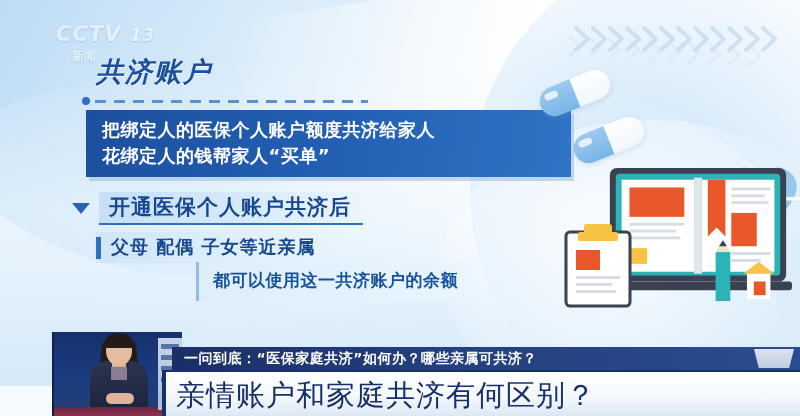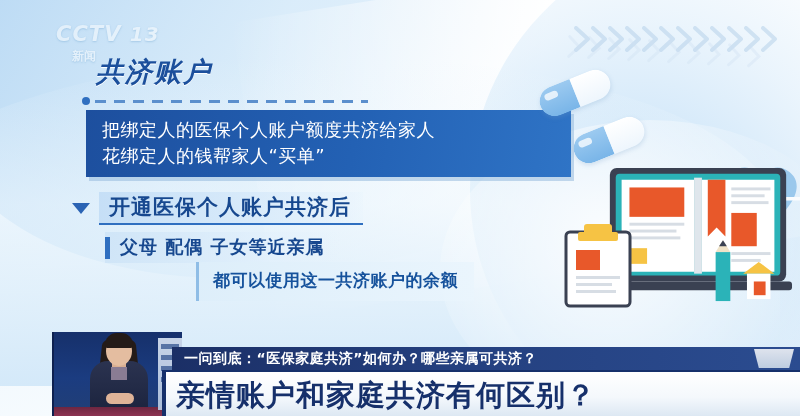--- a/index.html
+++ b/index.html
@@ -28,51 +28,51 @@
   
   .chev{position:absolute;pointer-events:none;opacity:.55;}
   .chev-top{top:22px;left:572px;}
   .chev-bot{top:38px;left:565px;transform:rotate(3deg);opacity:.35;}
 
   
   #cctv{position:absolute;left:56px;top:24px;width:120px;height:52px;opacity:.5;}
   #cctv .lg{font-family:"DejaVu Sans",sans-serif;font-style:italic;font-weight:700;
       font-size:21px;letter-spacing:1px;color:#ffffff;
       text-shadow:0 0 1px #9bc4e6,0 1px 2px rgba(120,170,210,.9);line-height:1;}
-  #cctv .lg .num{font-size:20px;}
+  #cctv .lg .num{font-size:17px;}
   #cctv .sub{margin-top:3px;margin-left:16px;font-size:12px;font-weight:700;color:#ffffff;
       text-shadow:0 0 1px #9bc4e6,0 1px 2px rgba(120,170,210,.9);font-family:Liberation Serif, serif;}
 
   
   #title{position:absolute;left:96px;top:58px;font-size:27px;font-weight:700;
       color:#1b4f9c;letter-spacing:2px;line-height:1;
       text-shadow:0 1px 0 rgba(255,255,255,.9);font-style:italic;}
 
   #dotline{position:absolute;left:82px;top:97px;width:286px;height:8px;display:flex;align-items:center;}
   #dotline .dot{width:8px;height:8px;border-radius:50%;background:#2f6fc0;flex:0 0 auto;}
   #dotline .dash{flex:1;margin-left:5px;height:3px;
       background:repeating-linear-gradient(90deg,#5b8fcd 0 11px,rgba(0,0,0,0) 11px 19px);}
 
   
   #box1{position:absolute;left:86px;top:110px;width:455px;padding:7px 14px 9px 16px;
       background:linear-gradient(100deg,#1d4f9e 0%,#2361b4 55%,#2f74c6 100%);
       box-shadow:3px 4px 0 rgba(150,185,220,.55);}
-  #box1 .ln{color:#ffffff;font-size:18px;font-weight:400;line-height:1.42;letter-spacing:.5px;
+  #box1 .ln{color:#ffffff;font-size:18px;font-weight:700;line-height:1.42;letter-spacing:.5px;
       white-space:nowrap;}
 
   
   #sec2{position:absolute;left:72px;top:192px;display:flex;align-items:center;}
   #sec2 .tri{width:0;height:0;border-left:9px solid transparent;border-right:9px solid transparent;
       border-top:11px solid #2a63b4;margin-right:9px;}
   #sec2 .hd{position:relative;font-size:21px;font-weight:700;color:#17488f;letter-spacing:1px;
       background:linear-gradient(90deg,rgba(196,222,246,.95) 0%,rgba(214,233,250,.8) 60%,rgba(230,243,253,.25) 100%);
       padding:2px 12px 3px 10px;border-bottom:2px solid #2f6fc0;line-height:1.25;}
 
   
-  #rel{position:absolute;left:105px;top:232px;display:flex;align-items:flex-end;
+  #rel{position:absolute;left:96px;top:232px;display:flex;align-items:flex-end;
       background:linear-gradient(90deg,rgba(206,228,247,.9) 0%,rgba(226,240,252,.55) 70%,rgba(240,248,254,0) 100%);
       padding:3px 16px 4px 0;}
   #rel .bar{width:5px;height:22px;background:#2f6fc0;margin-right:10px;}
   #rel .txt{font-size:18px;font-weight:700;color:#17488f;letter-spacing:1px;}
 
   
   #box2{position:absolute;left:196px;top:262px;padding:6px 16px 8px 14px;
       background:linear-gradient(100deg,rgba(221,238,250,.95) 0%,rgba(234,245,253,.88) 100%);
       border-left:3px solid #8fbde6;text-align:center;}
   #box2 .ln{font-size:17px;font-weight:700;color:#16529c;line-height:1.45;letter-spacing:.5px;
@@ -127,21 +127,21 @@
       display:flex;align-items:center;overflow:hidden;}
   #ticker .t{color:#ffffff;font-size:14px;font-weight:700;white-space:nowrap;padding-left:12px;
       letter-spacing:.5px;}
   #ticker .logo{position:absolute;right:6px;top:2px;width:40px;height:19px;
       background:linear-gradient(180deg,#fefefe,#d8e4ef);
       clip-path:polygon(0 0,100% 0,88% 100%,12% 100%);opacity:.85;}
 
   #headline{position:absolute;left:162px;top:370px;right:0;height:46px;
       background:linear-gradient(180deg,#ffffff 0%,#f4f8fc 55%,#dae6f2 100%);
       display:flex;align-items:center;border-top:2px solid #16306b;}
-  #headline .t{color:#16306b;font-size:29px;font-weight:700;white-space:nowrap;padding-left:14px;
+  #headline .t{color:#16306b;font-size:29px;font-weight:400;white-space:nowrap;padding-left:14px;
       letter-spacing:1px;line-height:1;}
   #headline .edge{position:absolute;left:0;top:0;width:4px;height:100%;background:#16306b;}
 </style>
 </head>
 <body>
 
 <div id="screen">
 
   <div class="swoosh sw1"></div>
   <div class="swoosh sw2"></div>

